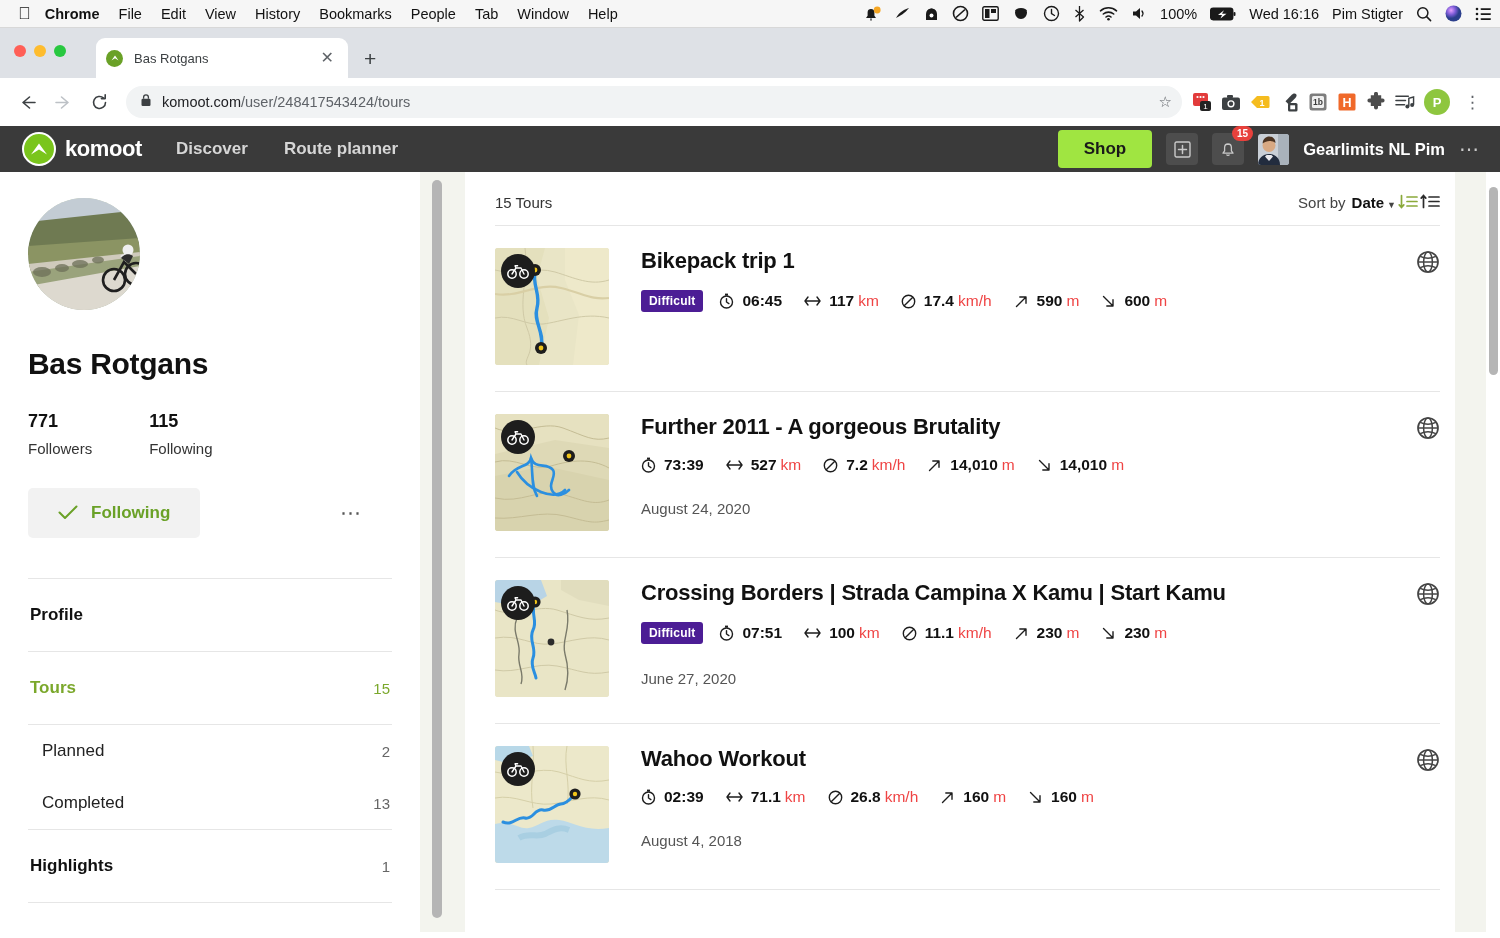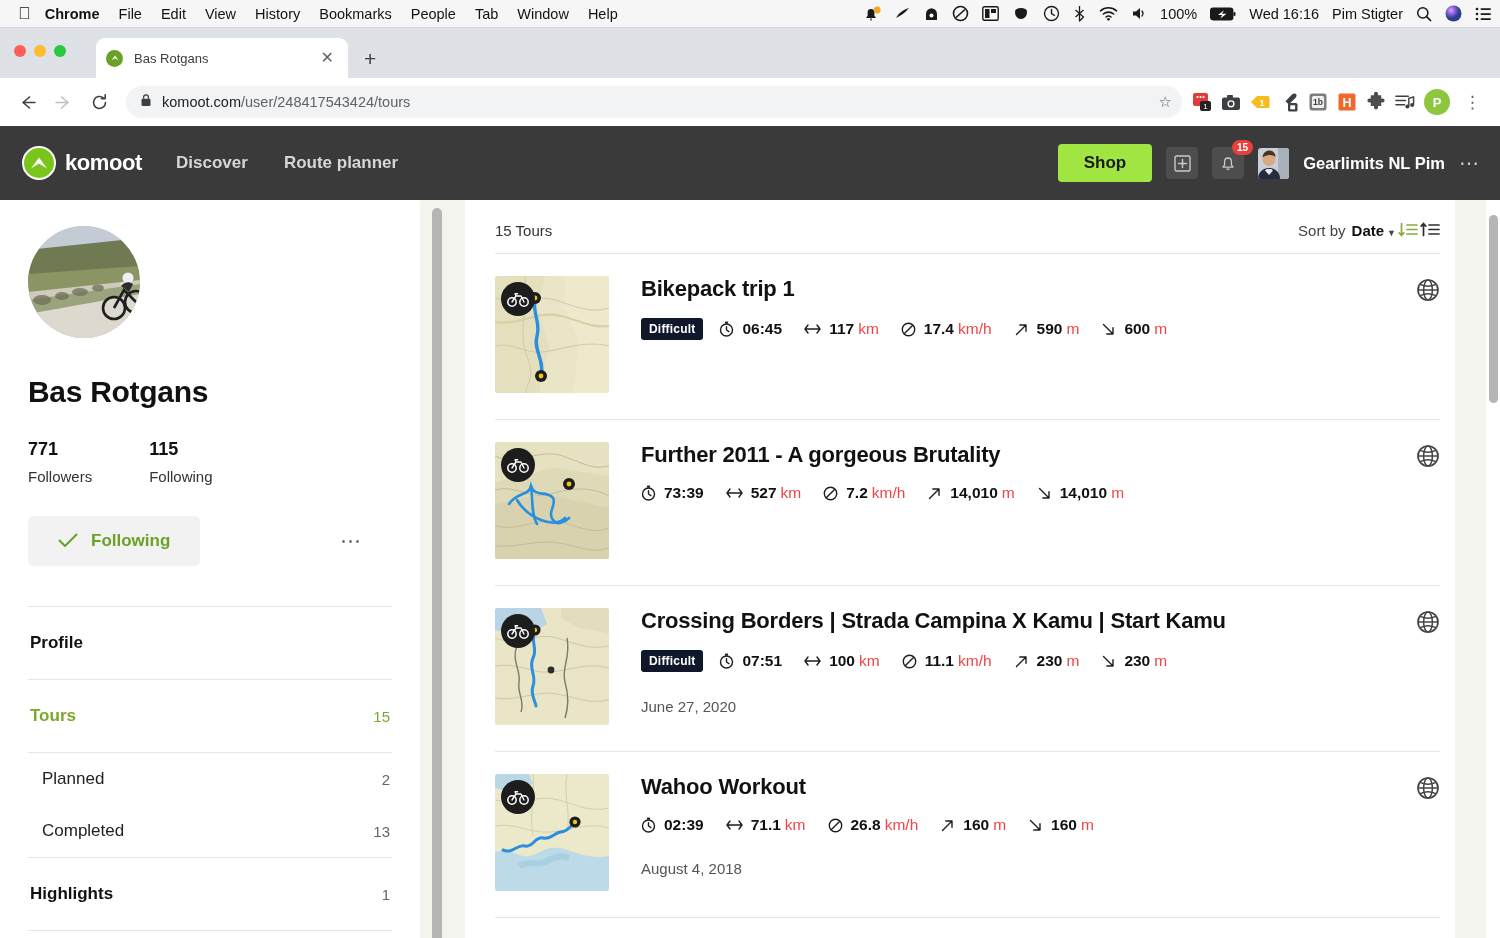--- a/index.html
+++ b/index.html
@@ -63,21 +63,21 @@
   .ext-icons { display:flex; align-items:center; gap:9px; padding-right:4px; }
   .ext { width:20px; height:20px; display:flex; align-items:center; justify-content:center;
          font-size:11px; border-radius:3px; position:relative; }
   .profile-pill { width:26px; height:26px; border-radius:50%; background:#8ec63f; color:#fff;
                   display:flex; align-items:center; justify-content:center;
                   font-size:13px; font-weight:bold; }
   .kebab { color:#5f6368; font-size:17px; padding:0 5px; letter-spacing:0; }
 
   
   .knav {
-    height:74px; background:#3a3a3a; display:flex; align-items:center; padding:0 22px;
+    height:46px; background:#3a3a3a; display:flex; align-items:center; padding:0 22px;
     color:#fff; position:relative;
   }
   .klogo { display:flex; align-items:center; gap:9px; margin-right:34px; }
   .klogo .mark {
     width:34px; height:34px; border-radius:50%; background:#7ac51c;
     border:2.5px solid #fff; display:flex; align-items:center; justify-content:center;
   }
   .klogo .wm { font-size:22px; font-weight:bold; letter-spacing:-0.4px; }
   .knav a.navlink { color:#d6d6d6; font-size:17px; font-weight:bold; margin-right:36px; text-decoration:none; }
   .knav .right { position:absolute; right:20px; display:flex; align-items:center; gap:14px; }
@@ -153,21 +153,21 @@
     position:relative; background:#e8e3c8;
   }
   .tmap .bikebadge {
     position:absolute; left:6px; top:6px; width:34px; height:34px; border-radius:50%;
     background:#1d1d1d; display:flex; align-items:center; justify-content:center; z-index:3;
   }
   .tinfo { padding-left:32px; flex:1; min-width:0; }
   .ttitle { font-size:22px; font-weight:bold; color:#111; letter-spacing:-0.2px; white-space:nowrap; }
   .tstats { display:flex; align-items:center; gap:0; margin-top:16px; flex-wrap:nowrap; }
   .diffbadge {
-    background:#0f172a; color:#fff; font-size:12px; font-weight:bold; border-radius:3px;
+    background:#4c1d95; color:#fff; font-size:12px; font-weight:bold; border-radius:3px;
     padding:4px 8px; margin-right:16px; letter-spacing:0.2px;
   }
   .sgroup { display:flex; align-items:center; margin-right:22px; white-space:nowrap; }
   .sgroup .si { margin-right:8px; display:flex; align-items:center; color:#222; }
   .sgroup .sv { font-size:15.5px; font-weight:bold; color:#111; }
   .sgroup .su { font-size:15.5px; color:#ef4444; margin-left:4px; font-weight:normal; }
   .tdate { font-size:15px; color:#555; margin-top:26px; }
   .globe { position:absolute; right:0; top:24px; color:#444; }
 
   
@@ -737,20 +737,21 @@
           <span class="sgroup">
             <span class="si">
                 <svg width="15" height="15" viewBox="0 0 15 15">
                   <path d="M2.5 2.5 12 12m0 0H5.8M12 12V5.8" stroke="#1d1d1d" stroke-width="1.4" fill="none" stroke-linecap="round" stroke-linejoin="round"></path>
                 </svg>
               </span>
             <span class="sv">14,010</span>
             <span class="su">m</span>
           </span>
         </div>
+        <div class="tdate">August 24, 2020</div>
       </div>
       <span class="globe">
         <svg width="24" height="24" viewBox="0 0 24 24">
             <circle cx="12" cy="12" r="10" stroke="#444" stroke-width="1.7" fill="none"></circle>
             <ellipse cx="12" cy="12" rx="4.4" ry="10" stroke="#444" stroke-width="1.5" fill="none"></ellipse>
             <line x1="2" y1="12" x2="22" y2="12" stroke="#444" stroke-width="1.5"></line>
             <path d="M4.2 6.4a18 18 0 0 0 15.6 0M4.2 17.6a18 18 0 0 1 15.6 0" stroke="#444" stroke-width="1.4" fill="none"></path>
           </svg>
       </span>
     </div>

